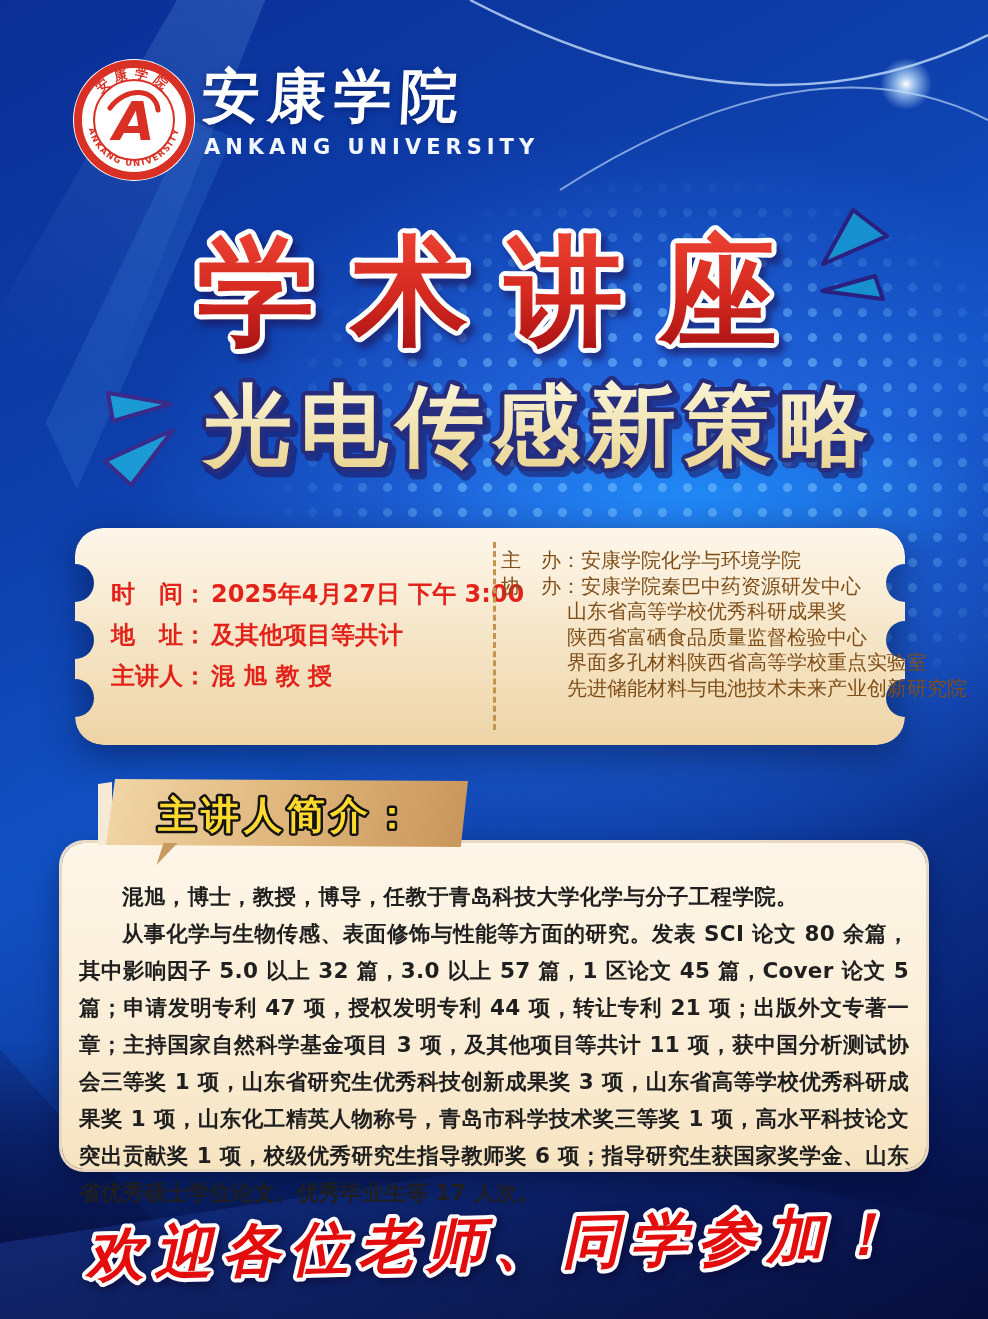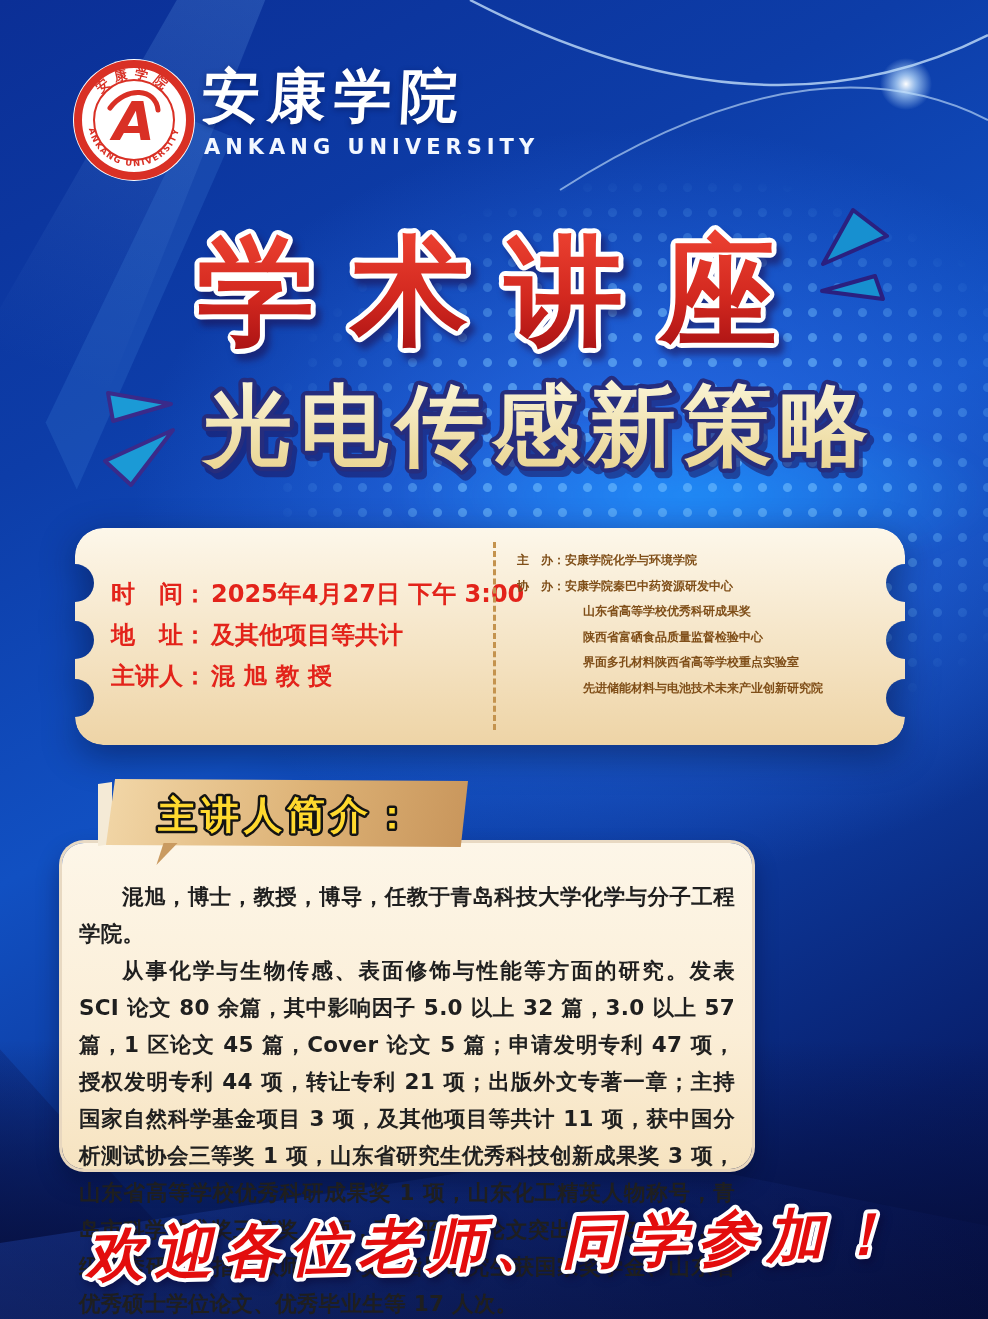--- a/index.html
+++ b/index.html
@@ -66,26 +66,26 @@
   .tri-right-svg{ position:absolute; left:815px; top:200px; }
   .tri-left-svg{ position:absolute; left:95px; top:375px; }
 
   
   .ticket{ position:absolute; left:75px; top:528px; width:830px; height:217px; }
   .ticket-shape{ position:absolute; left:0; top:0; filter:drop-shadow(0 10px 18px rgba(2,8,40,.45)); }
   .ticket-left{ position:absolute; left:36px; top:46px; }
   .ticket-row{ font-size:24px; font-weight:bold; color:#e3231a; line-height:41px; white-space:nowrap; }
   .ticket-row .val{ margin-left:4px; }
   .ticket-divider{ position:absolute; left:418px; top:14px; height:188px; border-left:3px dashed #c4934e; }
-  .ticket-right{ position:absolute; left:442px; top:20px; font-size:12px; font-weight:bold; color:#7f4e18; line-height:25.5px; white-space:nowrap; }
+  .ticket-right{ position:absolute; left:426px; top:20px; font-size:20px; font-weight:normal; color:#7f4e18; line-height:25.5px; white-space:nowrap; }
   .org-indent{ padding-left:66px; }
 
   
   .bio-box{
-    position:absolute; left:62px; top:843px; width:690px; height:326px;
+    position:absolute; left:62px; top:843px; width:864px; height:326px;
     border-radius:22px;
     background:linear-gradient(180deg,#fdf6e8 0%,#fbeed7 58%,#f6e3c0 100%);
     box-shadow:0 0 0 3px rgba(244,226,196,.95), 0 12px 24px rgba(2,8,40,.45);
     padding:35px 17px 0 17px;
   }
   .bio-box p{
     font-size:21.5px; line-height:37px; font-weight:bold; color:#1f1f1f;
     text-indent:2em; text-align:justify; letter-spacing:.3px;
   }
   .banner{

